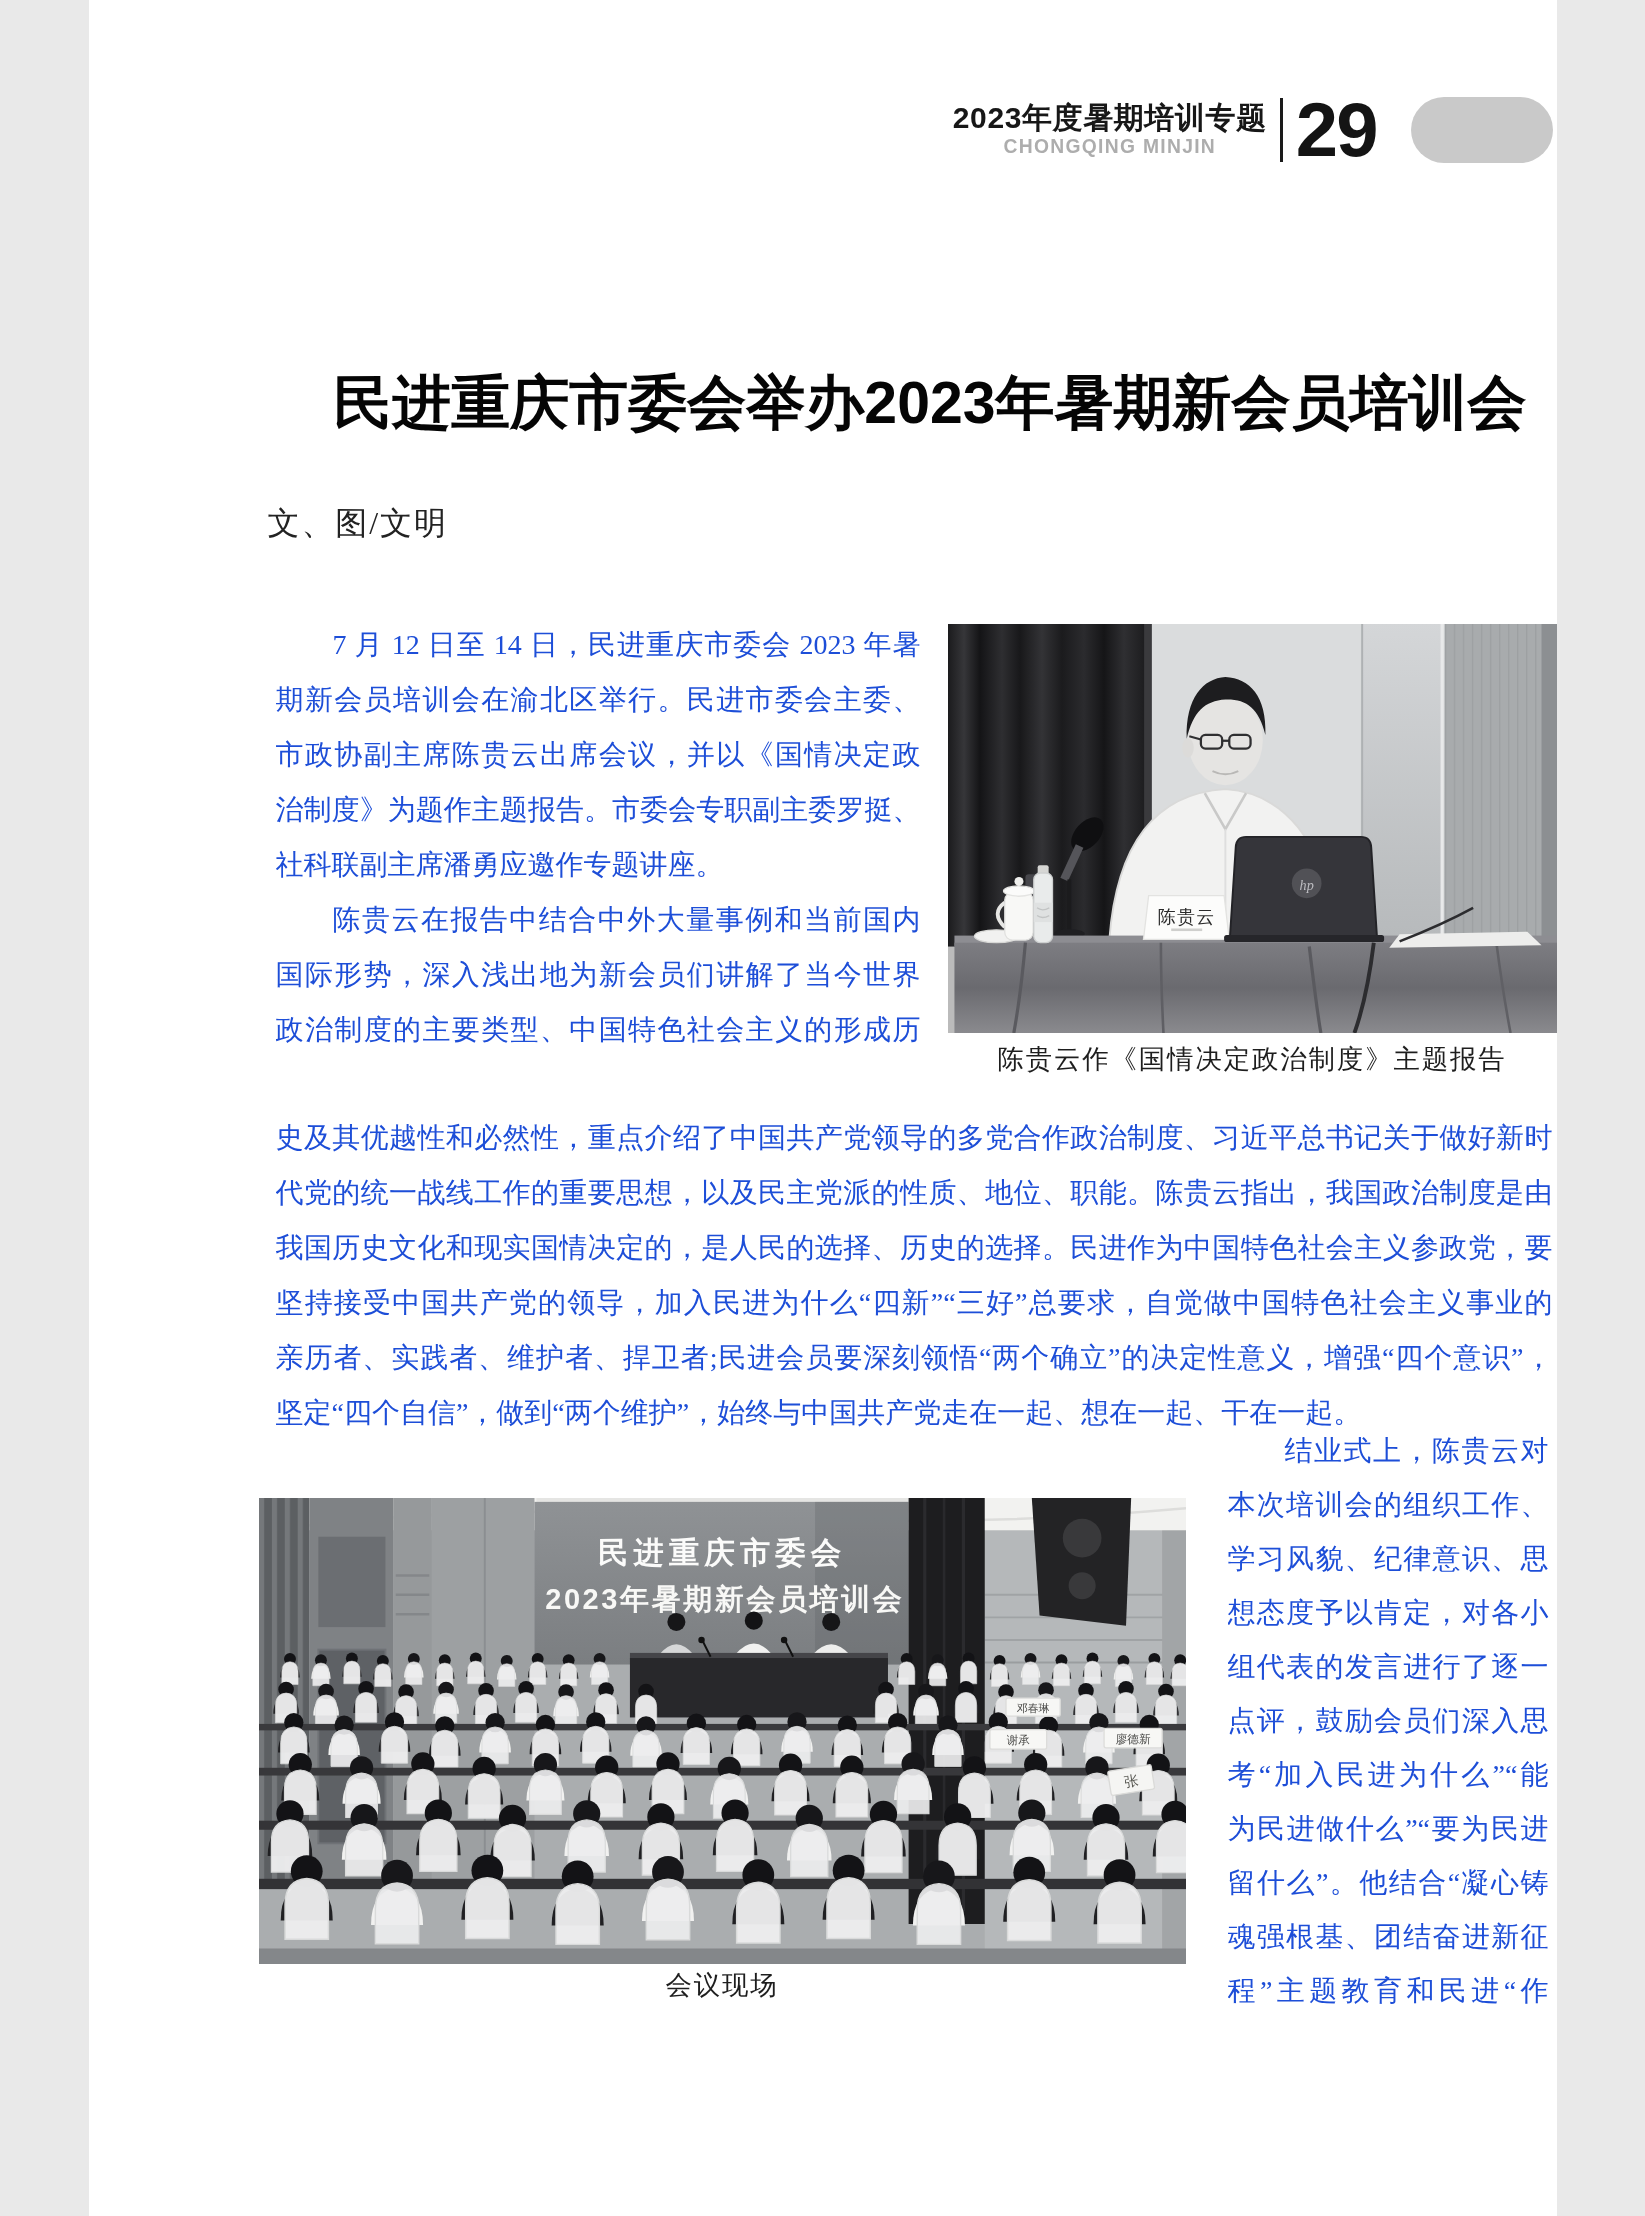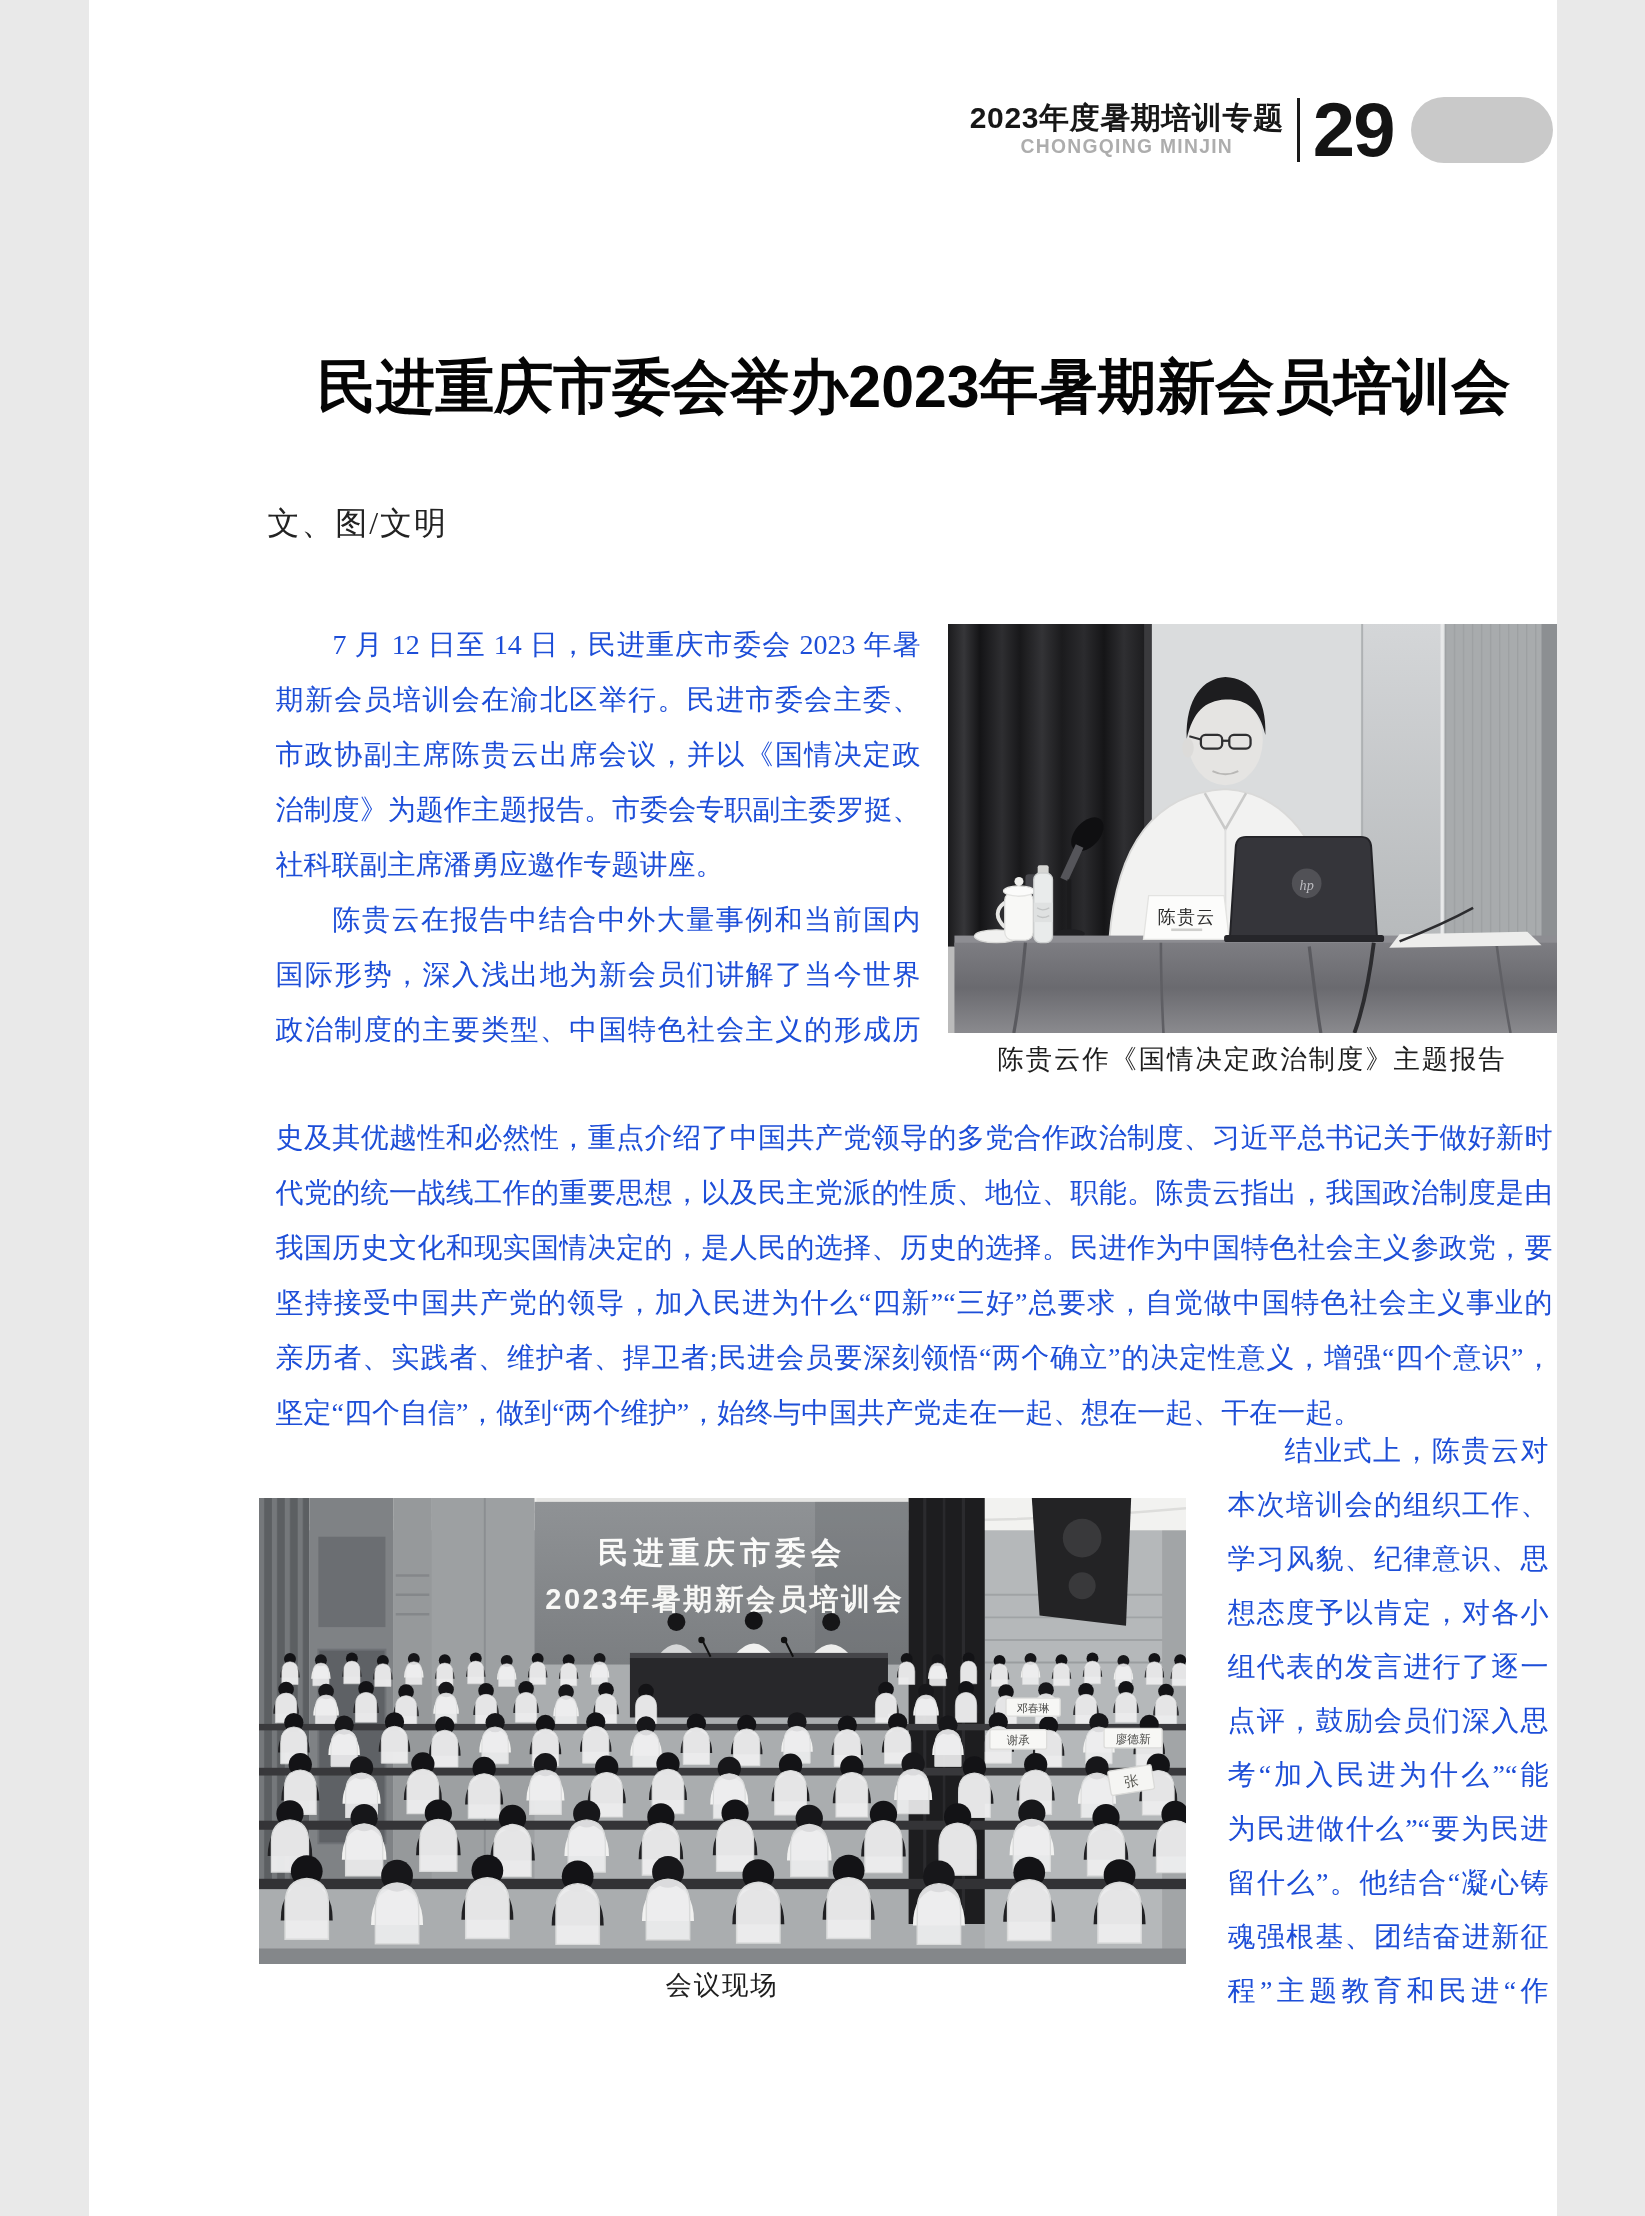--- a/index.html
+++ b/index.html
@@ -7,24 +7,24 @@
     position:relative;width:1468px;height:2216px;background:#ffffff;
     font-family:"Liberation Serif","DejaVu Serif",serif;color:#1b1b1b;overflow:hidden;
     margin:0 auto;
   }
   
   .hdr{position:absolute;top:97px;right:3.9px;display:flex;align-items:center;}
   .hdr-text{text-align:center;margin-right:9px;}
   .hdr-topic{font-family:"Liberation Sans","DejaVu Sans",sans-serif;font-weight:800;font-size:30px;line-height:1.05;letter-spacing:0.6px;color:#171717;}
   .hdr-journal{font-family:"Liberation Sans","DejaVu Sans",sans-serif;font-weight:700;font-size:19.3px;color:#adadad;letter-spacing:1.3px;margin-top:2.6px;}
   .hdr-bar{width:3.2px;height:64px;background:#1a1a1a;margin:0 13px 0 3.9px;}
-  .hdr-num{font-family:"Liberation Sans","DejaVu Sans",sans-serif;font-weight:700;font-size:76px;line-height:64px;color:#141414;letter-spacing:-1.9px;margin-right:17px;}
+  .hdr-num{font-family:"Liberation Sans","DejaVu Sans",sans-serif;font-weight:700;font-size:76px;line-height:64px;color:#141414;letter-spacing:-1.9px;margin-right:34px;}
   .hdr-tab{width:142px;height:66px;background:#c9c9c9;border-radius:33px;}
   
-  .title{position:absolute;left:187px;top:353px;width:1277px;margin:0;
+  .title{position:absolute;left:187px;top:353px;width:1277px;margin:16px;
     font-family:"Liberation Sans","DejaVu Sans",sans-serif;font-weight:900;font-size:59px;line-height:1.18;
     text-align:center;color:#050505;}
   .byline{position:absolute;left:179px;top:502px;width:1277px;text-align:left;font-size:32px;color:#222;letter-spacing:1.9px;}
   
   .textblock{position:absolute;font-size:28px;color:#1d4ed8;}
   .textblock .ln{text-align:justify;text-align-last:justify;overflow:hidden;white-space:nowrap;}
   .textblock .ln.end{text-align-last:left;}
   .textblock .ln.ind{text-indent:57px;}
   .col1{left:187px;top:617px;width:645px;}
   .col1 .ln{height:55px;line-height:55px;}

